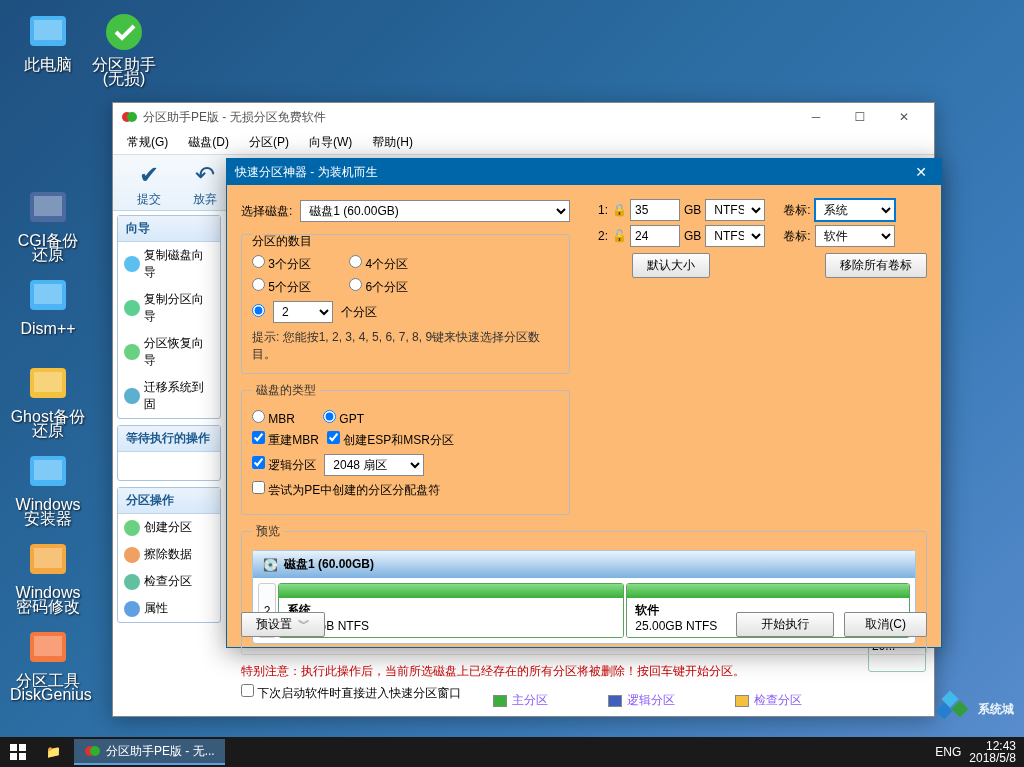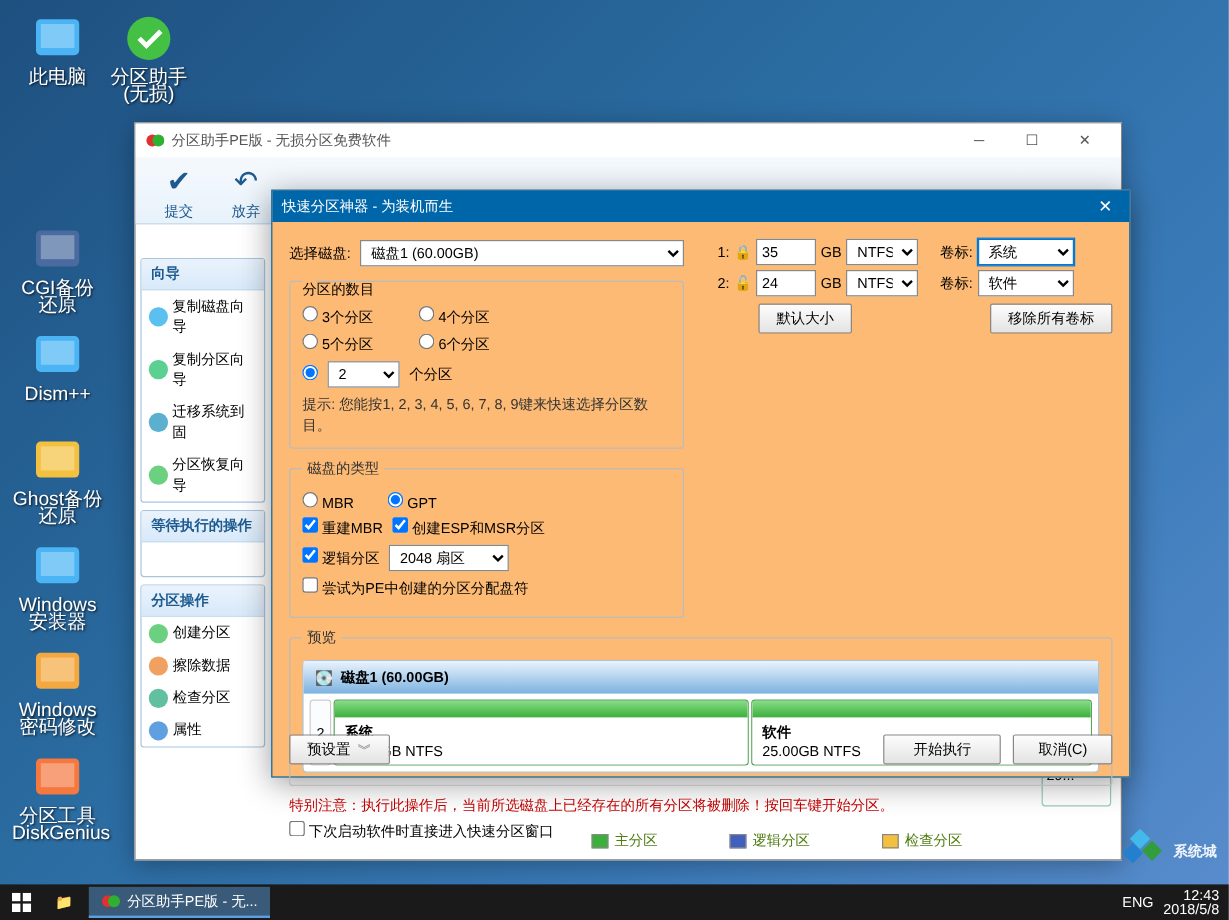--- a/index.html
+++ b/index.html
@@ -25,21 +25,21 @@
 .panel-item{padding:5px 6px;display:flex;align-items:center;cursor:pointer}
 .panel-item .pi{width:16px;height:16px;margin-right:4px;border-radius:50%}
 .right-panel{flex:1;position:relative}
 .table-header{position:absolute;right:4px;top:0;display:flex;background:linear-gradient(#fafcfe,#e8f0f8);border:1px solid #c0d5ea}
 .table-header span{padding:4px 14px;border-right:1px solid #c0d5ea}
 .table-rows{position:absolute;right:4px;top:24px;width:180px}
 .table-rows div{display:flex;padding:3px 0}
 .table-rows span{width:60px;text-align:center}
 .bottom-disk-strip{position:absolute;right:4px;bottom:10px;width:58px;height:65px;border:1px solid #9cb;background:#fff;border-radius:3px;padding:3px}
 .bottom-disk-strip .grn{height:12px;background:linear-gradient(#7ed87e,#3ab03a);border-radius:2px}
-.legend{position:absolute;bottom:7px;left:380px;right:90px;display:flex;gap:60px;color:#4d7c0f}
+.legend{position:absolute;bottom:7px;left:380px;right:90px;display:flex;gap:60px;color:#8b5cf6}
 .legend span{display:inline-flex;align-items:center;gap:5px}
 .legend .sw{width:14px;height:12px;display:inline-block;border:1px solid #888}
 .dialog{position:absolute;left:226px;top:158px;width:716px;height:490px;background:#fdba74;border:1px solid #0066aa;box-shadow:0 5px 25px rgba(0,0,0,.4)}
 .dlg-title{height:26px;background:#0066aa;color:#fff;display:flex;align-items:center;padding:0 8px}
 .dlg-title .cx{margin-left:auto;width:24px;text-align:center;cursor:pointer;font-size:14px}
 .dlg-body{padding:10px 14px;height:calc(100% - 26px);position:relative}
 fieldset{border:1px solid #bbb;border-radius:3px;padding:6px 10px 10px;margin-bottom:8px}
 legend{padding:0 4px;color:#333}
 .row{display:flex;align-items:center;margin:5px 0;gap:8px}
 select,input[type=text]{border:1px solid #888;padding:2px 4px;height:22px;background:#fff}
@@ -155,44 +155,51 @@
             <circle cx="11" cy="8" r="5" fill="#30b030"></circle>
           </svg>
       </span>
       <span>分区助手PE版 - 无损分区免费软件</span>
       <div class="winctrl">
         <span>─</span>
         <span>☐</span>
         <span>✕</span>
       </div>
     </div>
+    <div class="menubar" id="menubar">
+        <span>常规(G)</span>
+        <span>磁盘(D)</span>
+        <span>分区(P)</span>
+        <span>向导(W)</span>
+        <span>帮助(H)</span>
+      </div>
     <div class="toolbar">
       <div class="toolbtn"><span class="ti">✔</span><span>提交</span></div>
       <div class="toolbtn"><span class="ti">↶</span><span>放弃</span></div>
     </div>
     <div class="body-area">
       <div class="left-panel">
         <div class="panel">
           <div class="panel-title">向导</div>
           <div id="wizitems">
               <div class="panel-item">
                 <span class="pi" style="background:#5bc0f0"></span>
                 <span>复制磁盘向导</span>
               </div>
               <div class="panel-item">
                 <span class="pi" style="background:#5bd090"></span>
                 <span>复制分区向导</span>
               </div>
               <div class="panel-item">
+                <span class="pi" style="background:#6bd080"></span>
+                <span>分区恢复向导</span>
+              </div>
+              <div class="panel-item">
                 <span class="pi" style="background:#5bb0d0"></span>
                 <span>迁移系统到固</span>
-              </div>
-              <div class="panel-item">
-                <span class="pi" style="background:#6bd080"></span>
-                <span>分区恢复向导</span>
               </div>
             </div>
         </div>
         <div class="panel">
           <div class="panel-title">等待执行的操作</div>
           <div style="height:28px"></div>
         </div>
         <div class="panel">
           <div class="panel-title">分区操作</div>
           <div id="opitems">

